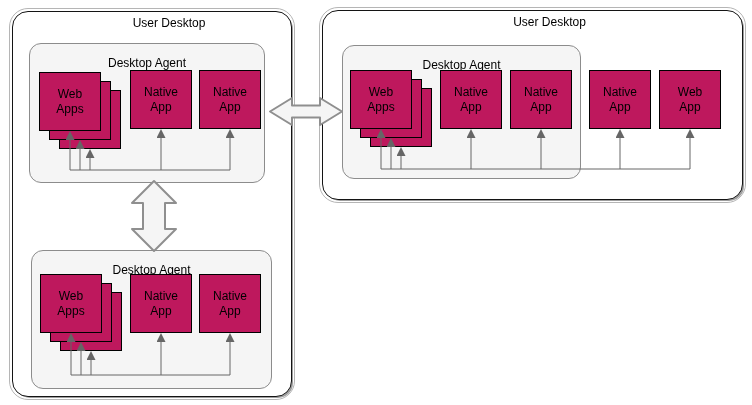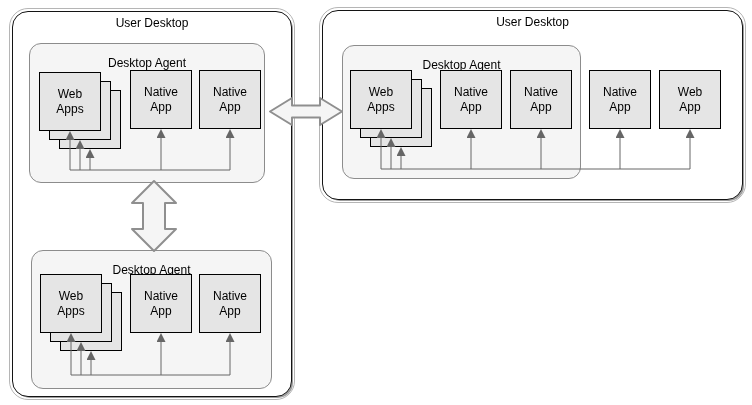--- a/index.html
+++ b/index.html
@@ -9,30 +9,30 @@
   }
   
   .desktop{
     position:absolute;background:#ffffff;border:1.6px solid #141414;border-radius:16px;
     box-shadow:2px 2px 0 -1px #9e9e9e;
   }
   .desktop::before{
     content:"";position:absolute;inset:-4px;border:1px solid #b5b5b5;border-radius:19px;pointer-events:none;
   }
   .desktop-title{
-    position:absolute;top:4px;left:0;width:100%;text-align:center;font-size:12px;line-height:15px;color:#000;
+    position:absolute;top:4px;left:0;width:100%;text-align:center;font-size:12px;line-height:15px;color:#000;padding-left:17px;
   }
   .agent{
     position:absolute;background:#f5f5f5;border:1px solid #8c8c8c;border-radius:12px;
   }
   .agent-title{
     position:absolute;top:12px;left:0;width:100%;text-align:center;font-size:12px;line-height:15px;color:#000;
   }
   .box{
-    position:absolute;width:62px;height:59px;background:#e5e5e5;border:1.3px solid #000000;
+    position:absolute;width:62px;height:59px;background:#be185d;border:1.3px solid #000000;
     display:flex;align-items:center;justify-content:center;text-align:center;
     font-size:12px;line-height:15px;white-space:pre-line;color:#000;box-sizing:border-box;
   }
   .overlay{position:absolute;left:0;top:0;width:752px;height:405px;pointer-events:none;}
 </style>
 </head>
 <body>
 
 <div class="canvas">
 

